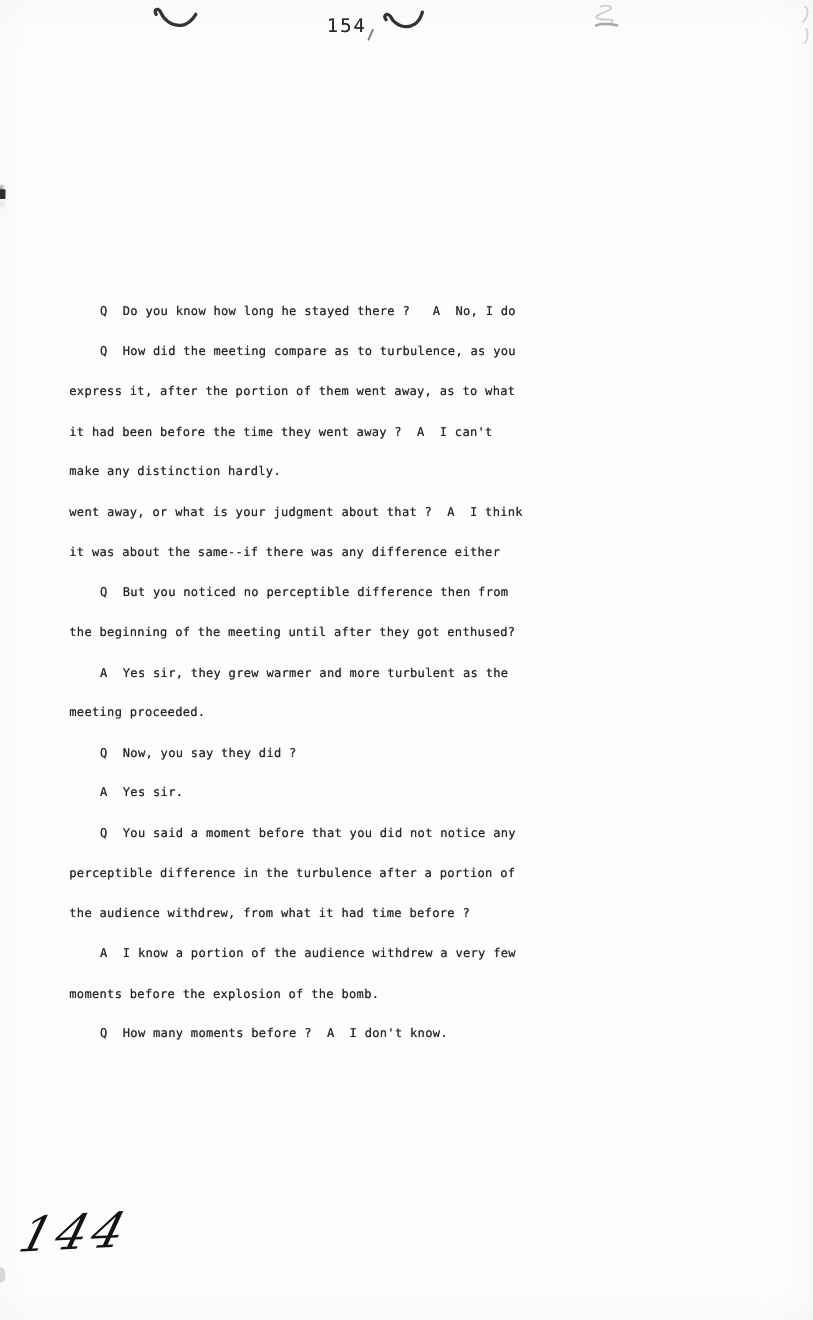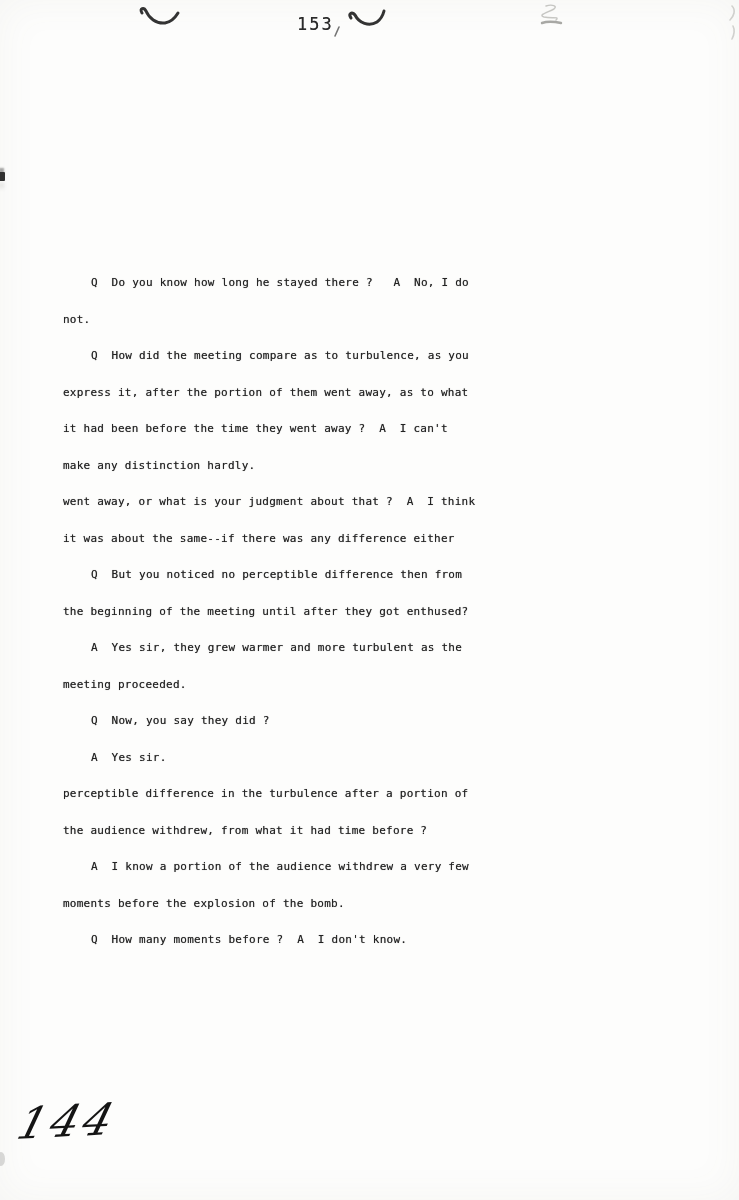--- a/index.html
+++ b/index.html
@@ -78,21 +78,21 @@
 </style>
 </head>
 <body>
 
 <div class="page">
 
   <svg class="pen-mark" style="left:136px; top:4px;" width="46" height="26" viewBox="0 0 46 26">
     <path d="M6 9 C3 4 8 3 10 7 C13 14 20 20 29 19 C35 18 39 14 42 9" fill="none" stroke="#1d1d1d" stroke-width="3" stroke-linecap="round" opacity="0.9"></path>
   </svg>
 
-  <div class="page-number">153</div>
+  <div class="page-number">154</div>
 
   <svg class="pen-mark" style="left:333px; top:26px;" width="8" height="12" viewBox="0 0 8 12">
     <path d="M6 1 L2 10" fill="none" stroke="#3a3a3a" stroke-width="1.6" stroke-linecap="round" opacity="0.7"></path>
   </svg>
 
   <svg class="pen-mark" style="left:346px; top:6px;" width="42" height="26" viewBox="0 0 42 26">
     <path d="M5 12 C2 8 6 5 9 9 C13 17 23 21 31 16 C35 13 37 9 38 5" fill="none" stroke="#1d1d1d" stroke-width="3" stroke-linecap="round" opacity="0.9"></path>
   </svg>
 
   <svg class="pen-mark" style="left:528px; top:2px;" width="48" height="28" viewBox="0 0 48 28">
@@ -102,33 +102,33 @@
 
   <svg class="pen-mark" style="left:722px; top:2px;" width="17" height="40" viewBox="0 0 17 40">
     <path d="M10 4 C14 8 12 14 8 18 M11 24 C13 28 12 33 10 37" fill="none" stroke="#a8a8a4" stroke-width="1.6" stroke-linecap="round" opacity="0.5"></path>
   </svg>
 
   <div class="edge-mark"></div>
   <div class="edge-mark-bottom"></div>
 
   <div class="transcript">
       <div class="line indent">Q  Do you know how long he stayed there ?   A  No, I do</div>
-      <div class="line">not.</div>
       <div class="line indent">Q  How did the meeting compare as to turbulence, as you</div>
       <div class="line">express it, after the portion of them went away, as to what</div>
       <div class="line">it had been before the time they went away ?  A  I can't</div>
       <div class="line">make any distinction hardly.</div>
       <div class="line">went away, or what is your judgment about that ?  A  I think</div>
       <div class="line">it was about the same--if there was any difference either</div>
       <div class="line indent">Q  But you noticed no perceptible difference then from</div>
       <div class="line">the beginning of the meeting until after they got enthused?</div>
       <div class="line indent">A  Yes sir, they grew warmer and more turbulent as the</div>
       <div class="line">meeting proceeded.</div>
       <div class="line indent">Q  Now, you say they did ?</div>
       <div class="line indent">A  Yes sir.</div>
+      <div class="line indent">Q  You said a moment before that you did not notice any</div>
       <div class="line">perceptible difference in the turbulence after a portion of</div>
       <div class="line">the audience withdrew, from what it had time before ?</div>
       <div class="line indent">A  I know a portion of the audience withdrew a very few</div>
       <div class="line">moments before the explosion of the bomb.</div>
       <div class="line indent">Q  How many moments before ?  A  I don't know.</div>
     </div>
 
   <div class="handwritten">144</div>
 
 </div>

